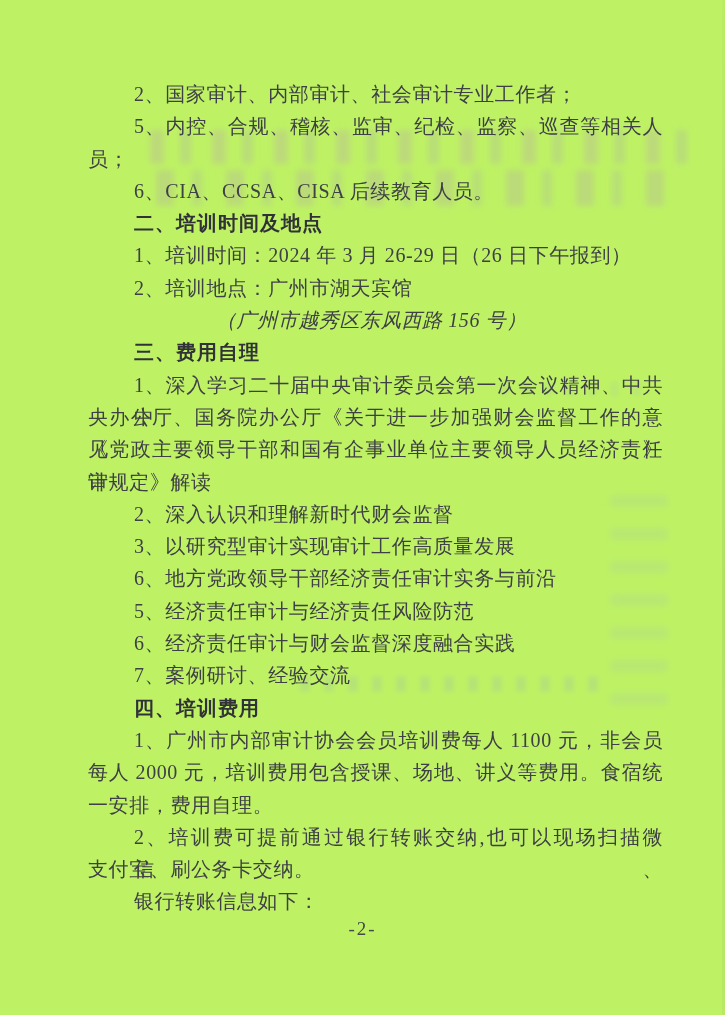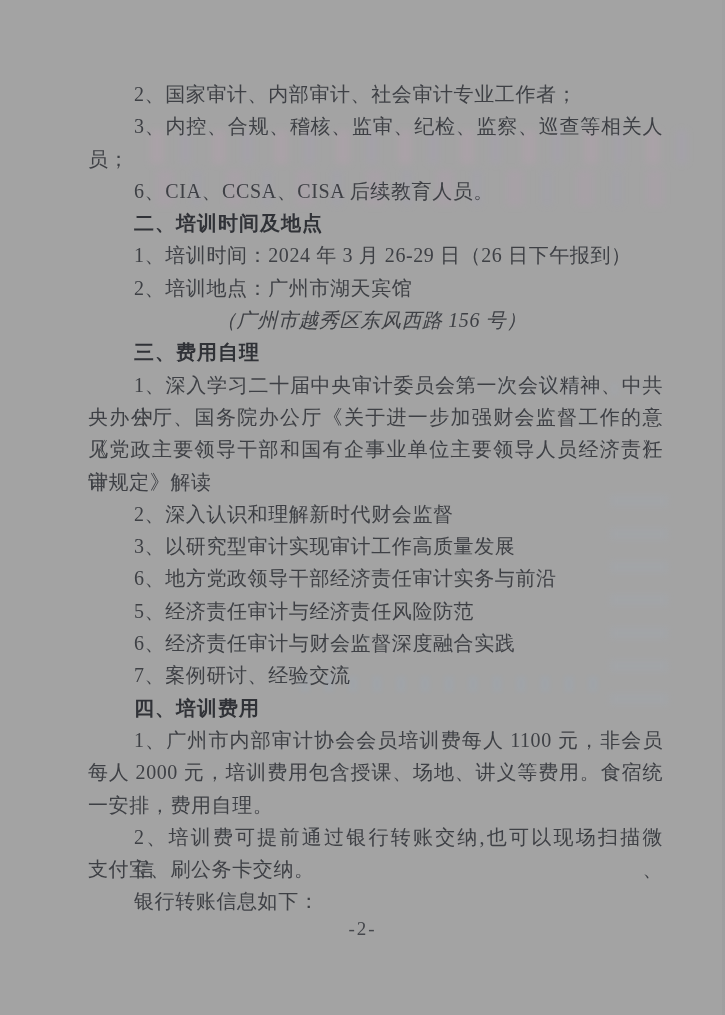--- a/index.html
+++ b/index.html
@@ -1,19 +1,19 @@
 <!DOCTYPE html>
 <html><head>
 <meta charset="utf-8">
 <style>
   html,body{margin:0;padding:0;background:#ffffff;}
   .page{
     position:relative;
     width:725px;height:1015px;
-    background:#a3a3a3;
+    background:#bef264;
     overflow:hidden;
     font-family:"Liberation Serif","DejaVu Serif",serif;
     color:#3e4045;
   }
   
   .scan-edge{
     position:absolute;right:0;top:0;width:3px;height:100%;
     background:linear-gradient(to bottom,rgba(90,95,105,.04),rgba(90,95,105,.12) 60%,rgba(90,95,105,.06));
   }
   .textcol{
@@ -90,21 +90,21 @@
   <div class="bleed-band">
     <div class="bleed-row1"></div>
     <div class="bleed-row2"></div>
   </div>
   <div class="bleed-faint-top"></div>
   <div class="bleed-faint-col"></div>
   <div class="bleed-faint-mid"></div>
 
   <div class="textcol">
     <div class="line indent">2、国家审计、内部审计、社会审计专业工作者；</div>
-    <div class="line indent fill">3、内控、合规、稽核、监审、纪检、监察、巡查等相关人</div>
+    <div class="line indent fill">5、内控、合规、稽核、监审、纪检、监察、巡查等相关人</div>
     <div class="line">员；</div>
     <div class="line indent">6、CIA、CCSA、CISA 后续教育人员。</div>
     <div class="line indent heading">二、培训时间及地点</div>
     <div class="line indent">1、培训时间：2024 年 3 月 26-29 日（26 日下午报到）</div>
     <div class="line indent">2、培训地点：广州市湖天宾馆</div>
     <div class="line addr">（广州市越秀区东风西路 156 号）</div>
     <div class="line indent heading">三、费用自理</div>
     <div class="line indent fill">1、深入学习二十届中央审计委员会第一次会议精神、中共中</div>
     <div class="line fill">央办公厅、国务院办公厅《关于进一步加强财会监督工作的意见》</div>
     <div class="line fill">《党政主要领导干部和国有企事业单位主要领导人员经济责任审</div>

